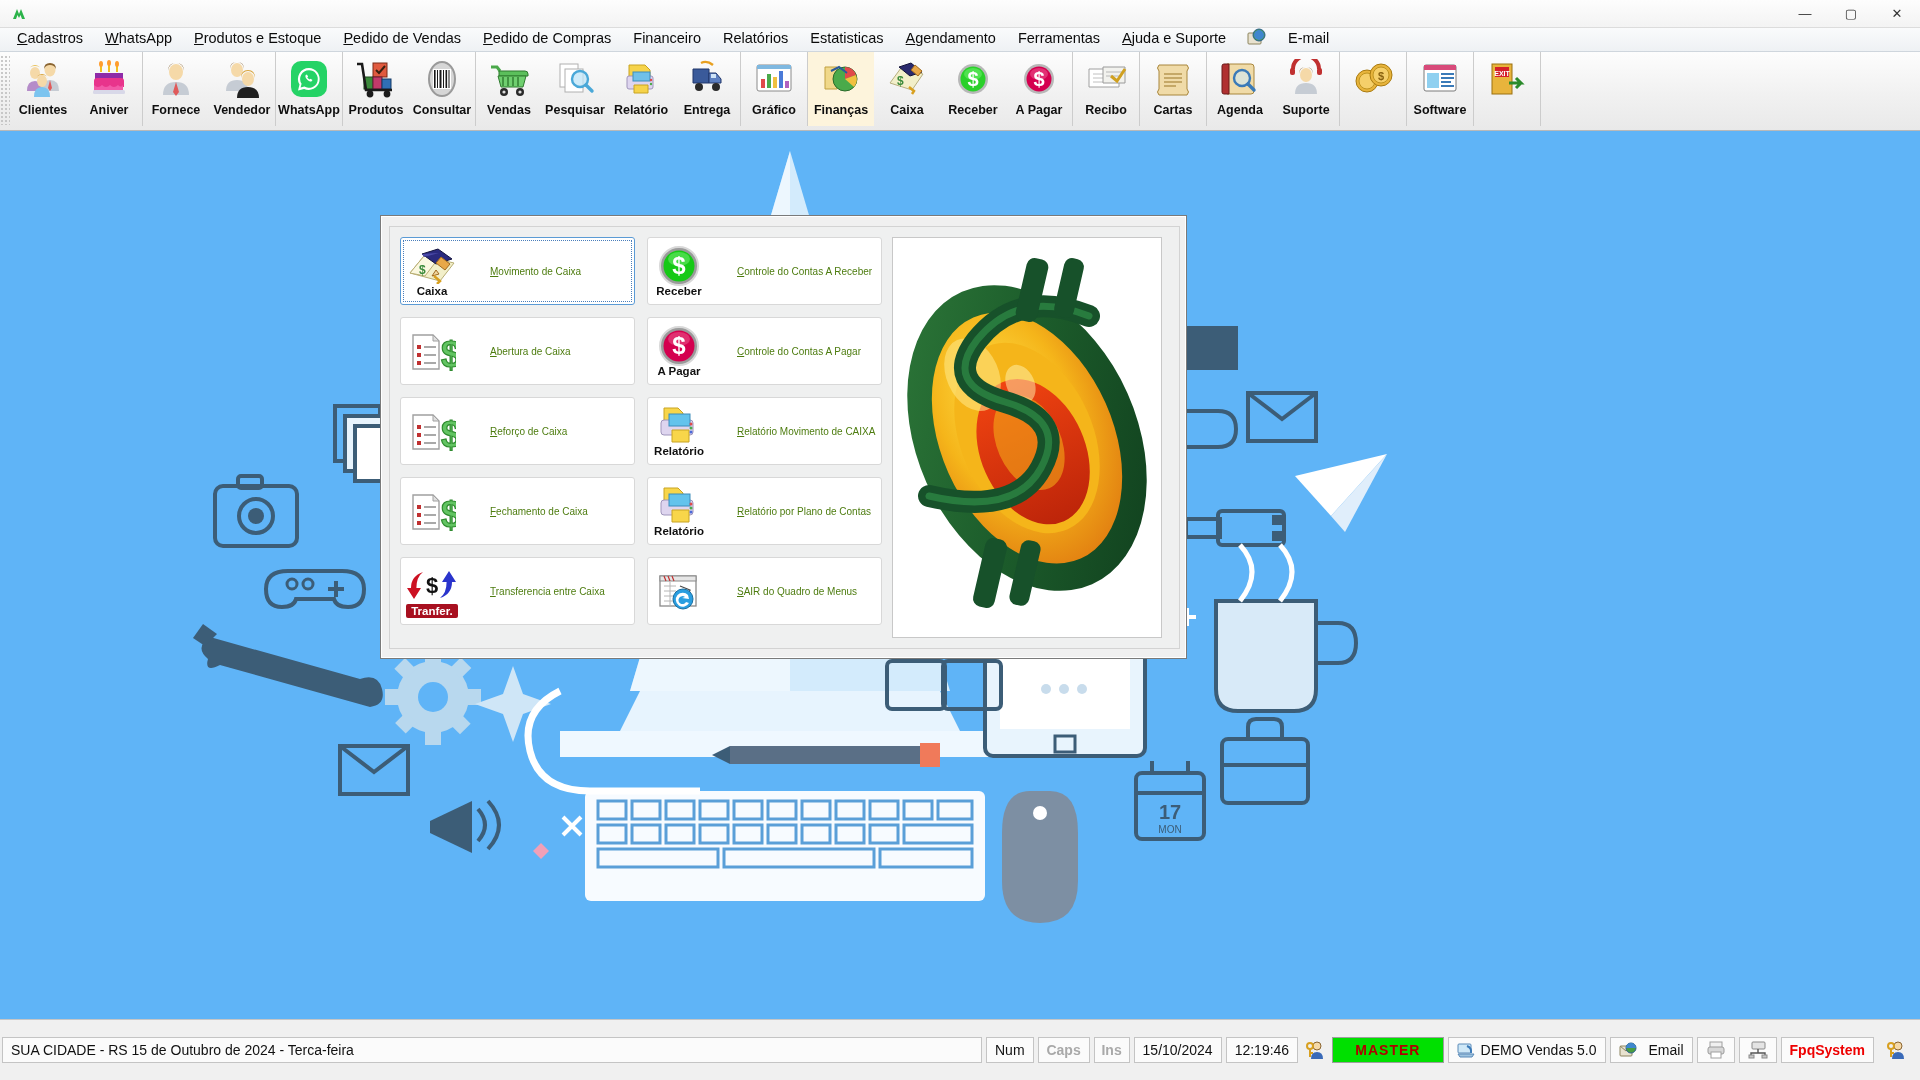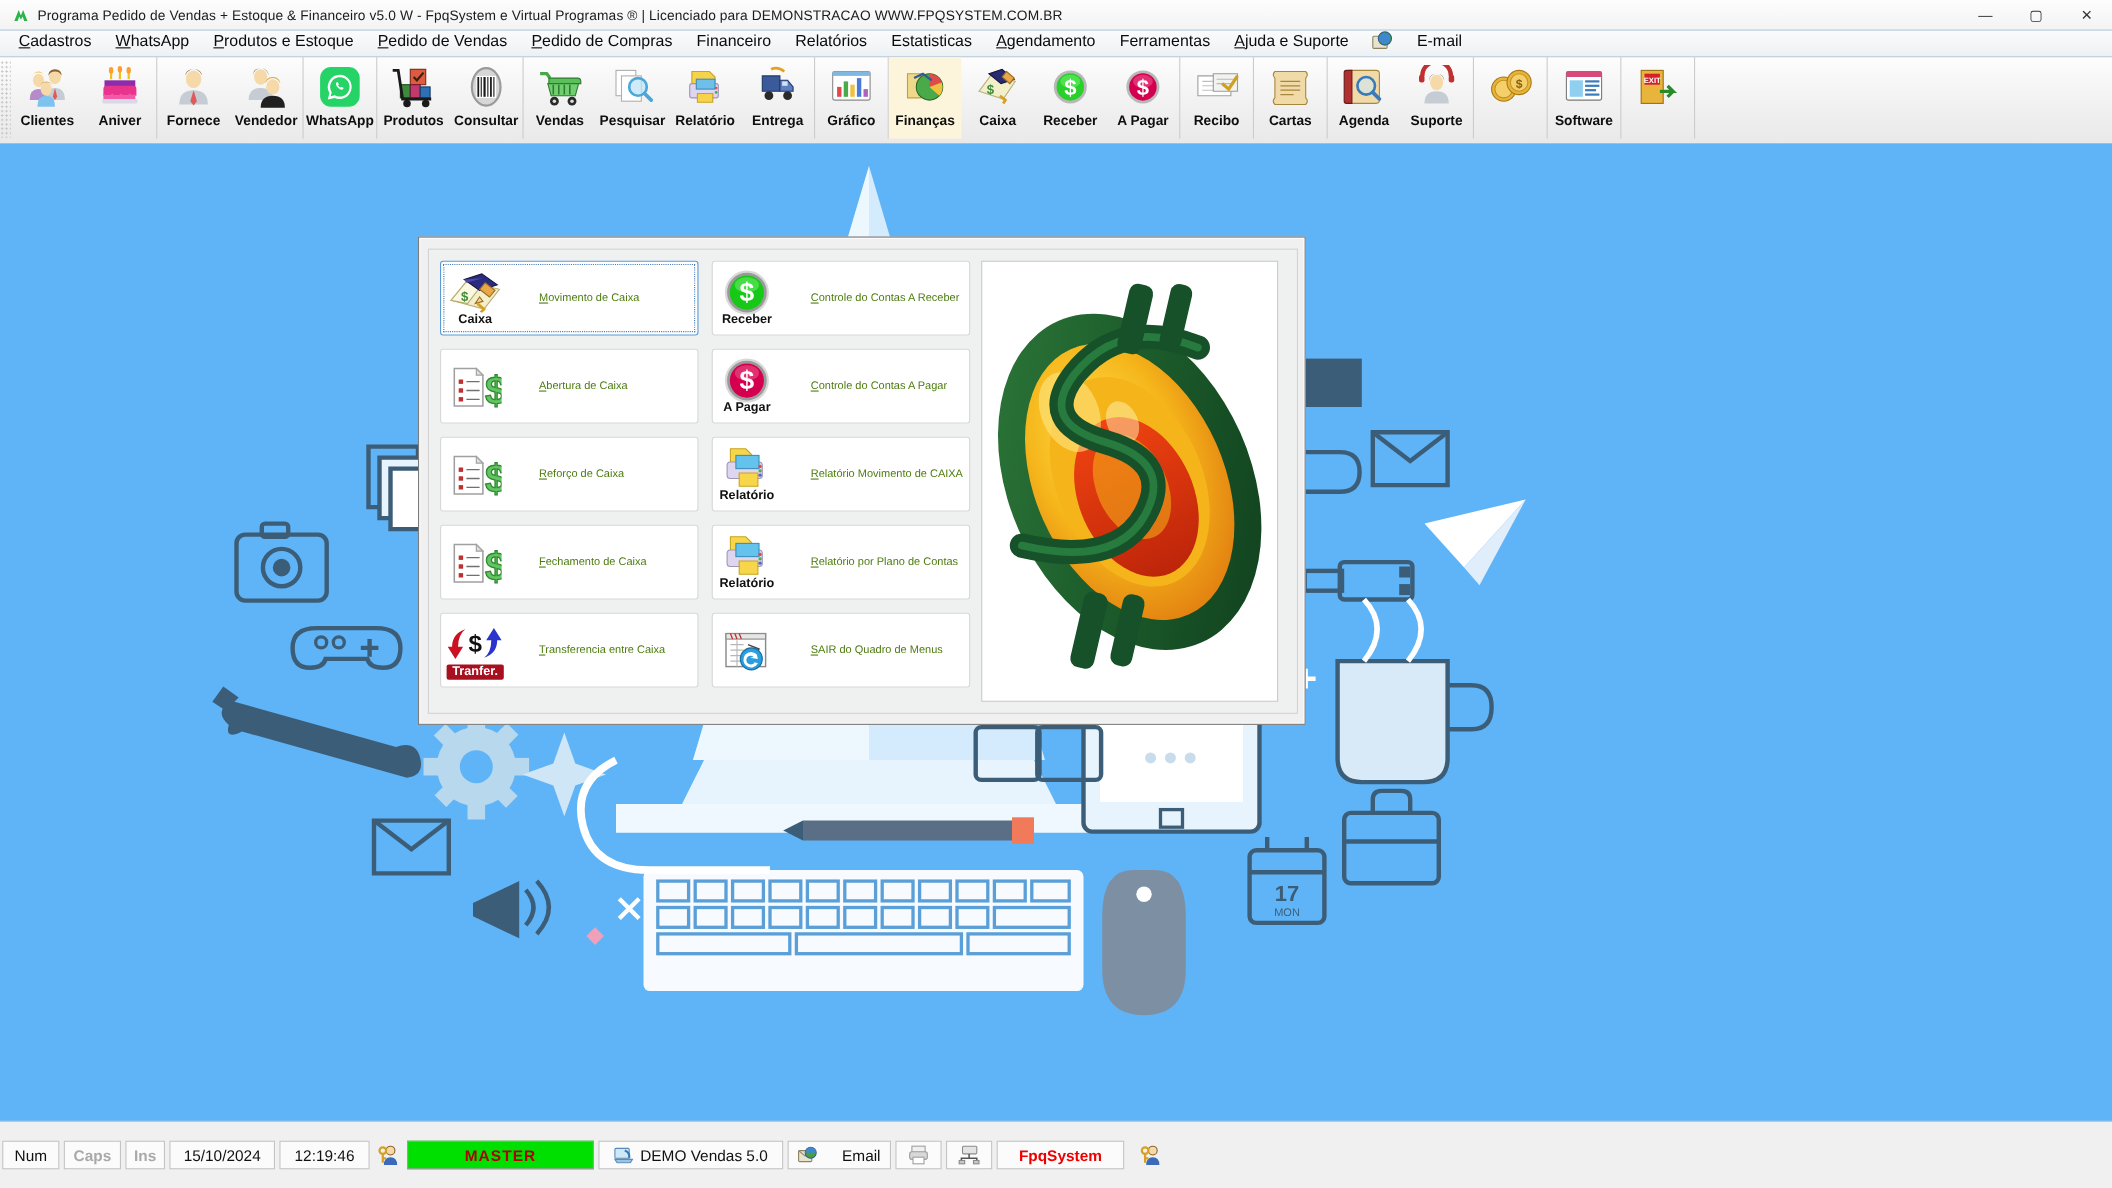--- a/index.html
+++ b/index.html
@@ -145,21 +145,20 @@
 <body>
 
 <div id="app">
 
   <div class="titlebar">
     <span class="tb-icon">
       <svg width="16" height="16" viewBox="0 0 16 16">
         <path d="M2 13 L6 3 L8 8 L10 3 L14 13 L11 13 L9.5 9 L8 12 L6.5 9 L5 13 Z" fill="#2cb34a"></path>
       </svg>
     </span>
-    <span class="tb-title">Programa Pedido de Vendas + Estoque &amp; Financeiro v5.0 W - FpqSystem e Virtual Programas ® | Licenciado para  DEMONSTRACAO WWW.FPQSYSTEM.COM.BR</span>
     <div class="tb-btns">
       <div class="tb-btn">—</div>
       <div class="tb-btn">▢</div>
       <div class="tb-btn close">✕</div>
     </div>
   </div>
 
   <div class="menubar">
     <div class="menu-item"><u>C</u><span></span>adastros</div>
     <div class="menu-item"><u>W</u>hatsApp</div>
@@ -947,20 +946,21 @@
             <rect x="166" y="20" width="20" height="60" rx="8" transform="rotate(13 176 50)"></rect>
             <rect x="122" y="302" width="20" height="66" rx="8" transform="rotate(13 132 335)"></rect>
           </g>
         </svg>
       </div>
 
     </div>
   </div>
 
   <div class="statusbar">
+    <div class="sb-cell sb-main">SUA CIDADE - RS 15 de Outubro de 2024 - Terca-feira</div>
     <div class="sb-cell" style="width:52px">Num</div>
     <div class="sb-cell sb-dim" style="width:52px">Caps</div>
     <div class="sb-cell sb-dim" style="width:36px">Ins</div>
     <div class="sb-cell" style="width:96px">15/10/2024</div>
     <div class="sb-cell" style="width:82px">12:19:46</div>
     <div class="sb-cell" style="padding:0 3px; border:none; background:none;">
       <svg width="20" height="20" viewBox="0 0 20 20">
         <circle cx="12" cy="6" r="4" fill="#f5d9a8" stroke="#8a6430"></circle>
         <path d="M6 19 q0 -7 6 -7 q6 0 6 7 z" fill="#3a6ab8"></path>
         <circle cx="5" cy="6" r="3" fill="none" stroke="#d8a020" stroke-width="2"></circle>
@@ -980,21 +980,21 @@
     </div>
     <div class="sb-cell" style="width:94px">
       <span class="sb-ico">
         <svg width="18" height="16" viewBox="0 0 18 16">
           <rect x="1" y="4" width="12" height="10" rx="1" fill="#e8e2cf" stroke="#8c845f"></rect>
           <path d="M1 4 l6 5 l6 -5" fill="none" stroke="#8c845f"></path>
           <circle cx="12" cy="6" r="5" fill="#4a9e3f" stroke="#2a5f8f"></circle>
           <path d="M7 6 a5 5 0 0 1 10 0 z" fill="#3f87ce"></path>
         </svg>
       </span>
-      <span style="margin-left:22px">Email</span>
+      <span style="margin-left:12px">Email</span>
     </div>
     <div class="sb-cell" style="width:42px">
       <svg width="20" height="18" viewBox="0 0 20 18">
         <rect x="4" y="1" width="12" height="6" fill="#f0f0f0" stroke="#a0a0a0"></rect>
         <rect x="2" y="6" width="16" height="7" rx="2" fill="#d8d8d8" stroke="#9a9a9a"></rect>
         <rect x="5" y="11" width="10" height="6" fill="#fff" stroke="#a0a0a0"></rect>
       </svg>
     </div>
     <div class="sb-cell" style="width:42px">
       <svg width="20" height="18" viewBox="0 0 20 18">

